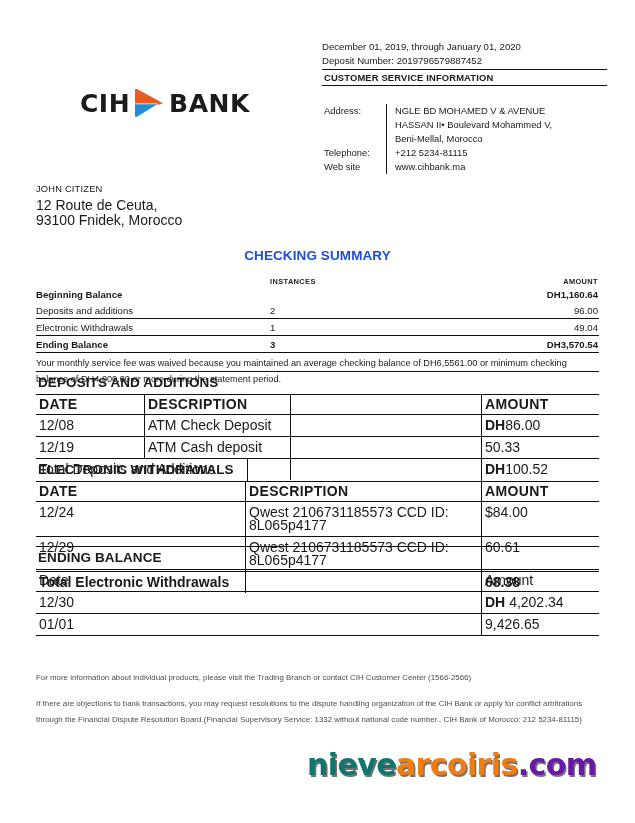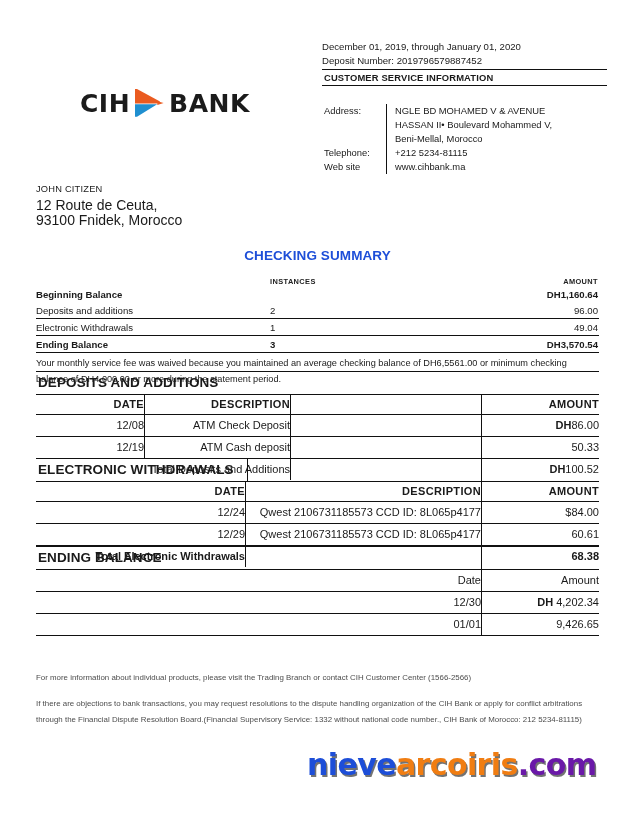--- a/index.html
+++ b/index.html
@@ -166,24 +166,23 @@
   }
   .trow.head {
     border-top: 1.5px solid #111;
     font-size: 7.4px;
     font-weight: bold;
     letter-spacing: 0.35px;
   }
   .trow.head .tc { padding: 3px 0 3px 3px; }
   .tc {
     padding: 4px 0 4px 3px;
-    font-size: 11px;
+    font-size: 14px;
     line-height: 13px;
     box-sizing: border-box;
-    text-align: right;
   }
   .tc.b { font-weight: bold; }
   .sep { border-left: 1.1px solid #111; }
 
   
   .d-date { flex: 0 0 108px; }
   .d-desc { flex: 0 0 146px; }
   .d-mid  { flex: 1; }
   .d-amt  { flex: 0 0 118px; }
 
@@ -215,21 +214,21 @@
   .wm {
     position: absolute;
     left: 307px; top: 747px;
     font-family: "DejaVu Sans", sans-serif;
     font-weight: bold;
     font-size: 30px;
     letter-spacing: -0.6px;
     white-space: nowrap;
     text-shadow: 1.5px 1.5px 0px rgba(0,0,0,0.55);
   }
-  .wm .w1 { color: #1d4ed8; margin-top: 40px; }
+  .wm .w1 { color: #0f766e; margin-top: 40px; }
   .wm .w2 { color: #f07d12; }
   .wm .w3 { color: #6a18a8; }
 </style>
 </head>
 <body>
 
 <div class="page">
 
   <div class="logo-wrap">
     <span class="logo-text">CIH</span>

